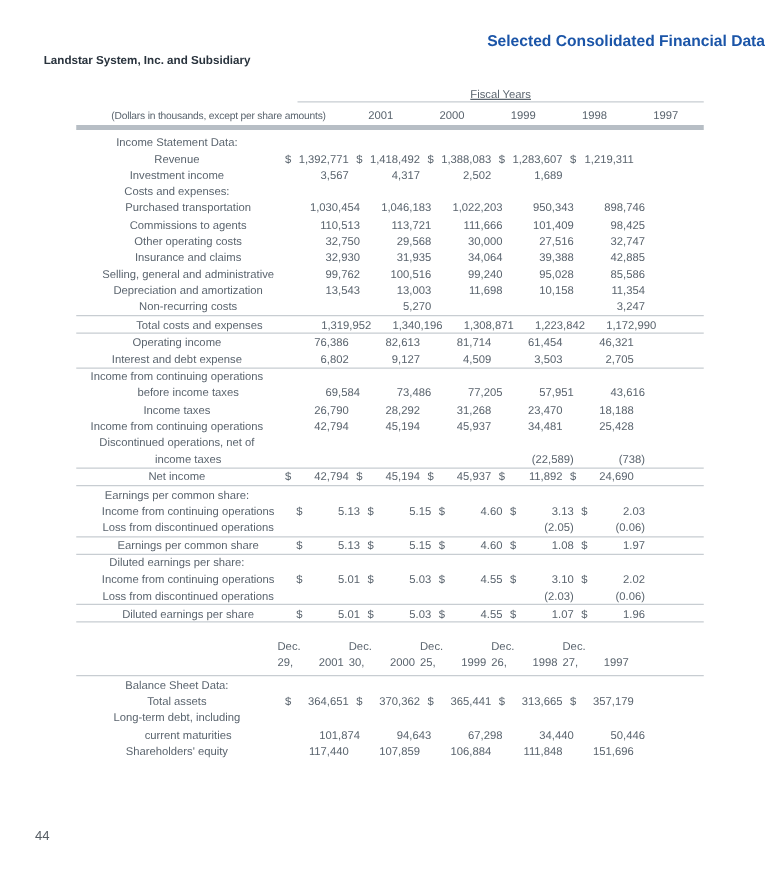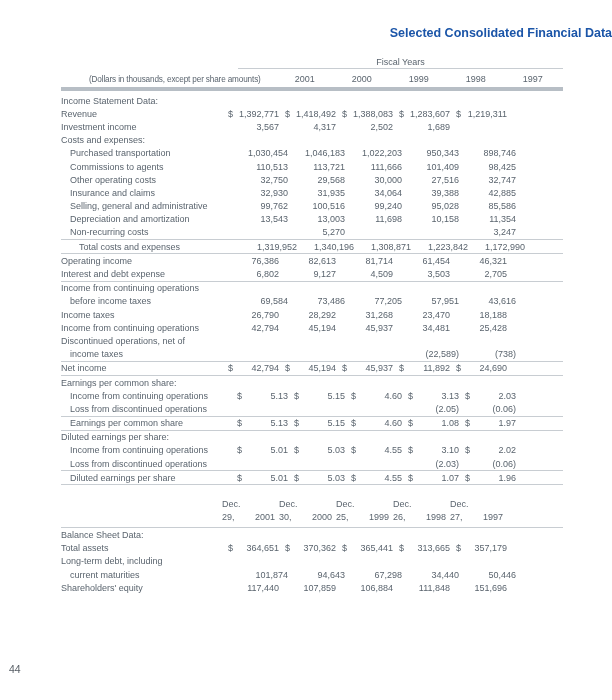--- a/index.html
+++ b/index.html
@@ -21,49 +21,50 @@
     background:var(--paper);
     overflow:hidden;
   }
   .title { font-size:12.5px; font-weight:bold; color:var(--accent); letter-spacing:0;text-align:right; }
   .subtitle { font-size:9.3px; font-weight:bold; color:var(--ink); margin-top:3px; }
 
   .fintable { margin-left:26px; margin-top:16px; width:502px; font-size:9px; color:var(--body); }
 
   .fy-row { display:flex; height:13px; align-items:flex-end; }
   .fy-spacer { width:177px; flex:0 0 177px; }
-  .fy { flex:1; text-align:center; border-bottom:1px solid var(--rule); padding-bottom:1px; }
+  .fy { flex:1; text-align:center; border-bottom:1px solid var(--rule); padding-bottom:1px;text-decoration:underline; }
 
   .header-row { display:flex; align-items:flex-end; height:15px; }
   .units { flex:0 0 161px; white-space:nowrap; font-size:8.2px; letter-spacing:-0.15px; overflow:visible;margin-left:28px; }
   .cell { flex:0 0 57px; width:57px; box-sizing:border-box; display:flex; justify-content:space-between; align-items:baseline; padding-left:6px; }
   .cell .val { white-space:nowrap; }
   .year { display:block; text-align:right; padding-right:3px; padding-left:0; }
   .endpad { flex:0 0 56px; width:56px; }
 
   .thick-bar { height:4px; background:var(--bar); margin-top:3px; margin-bottom:3px; }
 
   .row { display:flex; align-items:center; height:13.2px; white-space:nowrap; }
   .row.rule { border-bottom:1px solid var(--rule); }
-  .label { flex:0 0 161px; width:161px; white-space:nowrap; overflow:visible; }
+  .label { flex:0 0 161px; width:161px; white-space:nowrap; overflow:visible;text-align:center; }
   .ind1 { padding-left:9px; }
   .ind2 { padding-left:18px; }
   .cur { min-width:5px; }
 
   .dates-block { display:flex; margin-top:13px; border-bottom:1px solid var(--rule); padding-bottom:4px; }
   .datecell { flex:0 0 57px; width:57px; box-sizing:border-box; display:flex; align-items:flex-end; line-height:12.5px; }
   .datecell .yr { padding-right:4px; }
 
-  .page-number { position:absolute; left:9px; top:663px; font-size:10.5px; color:#565d64; }
+  .page-number { position:absolute; left:28px; top:663px; font-size:10.5px; color:#565d64; }
 </style>
 </head>
 <body>
 
 <div class="page">
   <div class="title">Selected Consolidated Financial Data</div>
+  <div class="subtitle">Landstar System, Inc. and Subsidiary</div>
 
   <div class="fintable">
     <div class="fy-row">
       <span class="fy-spacer"></span>
       <span class="fy">Fiscal Years</span>
     </div>
     <div class="header-row">
       <span class="units">(Dollars in thousands, except per share amounts)</span>
       <span id="year-cells" style="display:contents"><span class="cell year">2001</span><span class="cell year">2000</span><span class="cell year">1999</span><span class="cell year">1998</span><span class="cell year">1997</span></span>
       <span class="endpad"></span>

